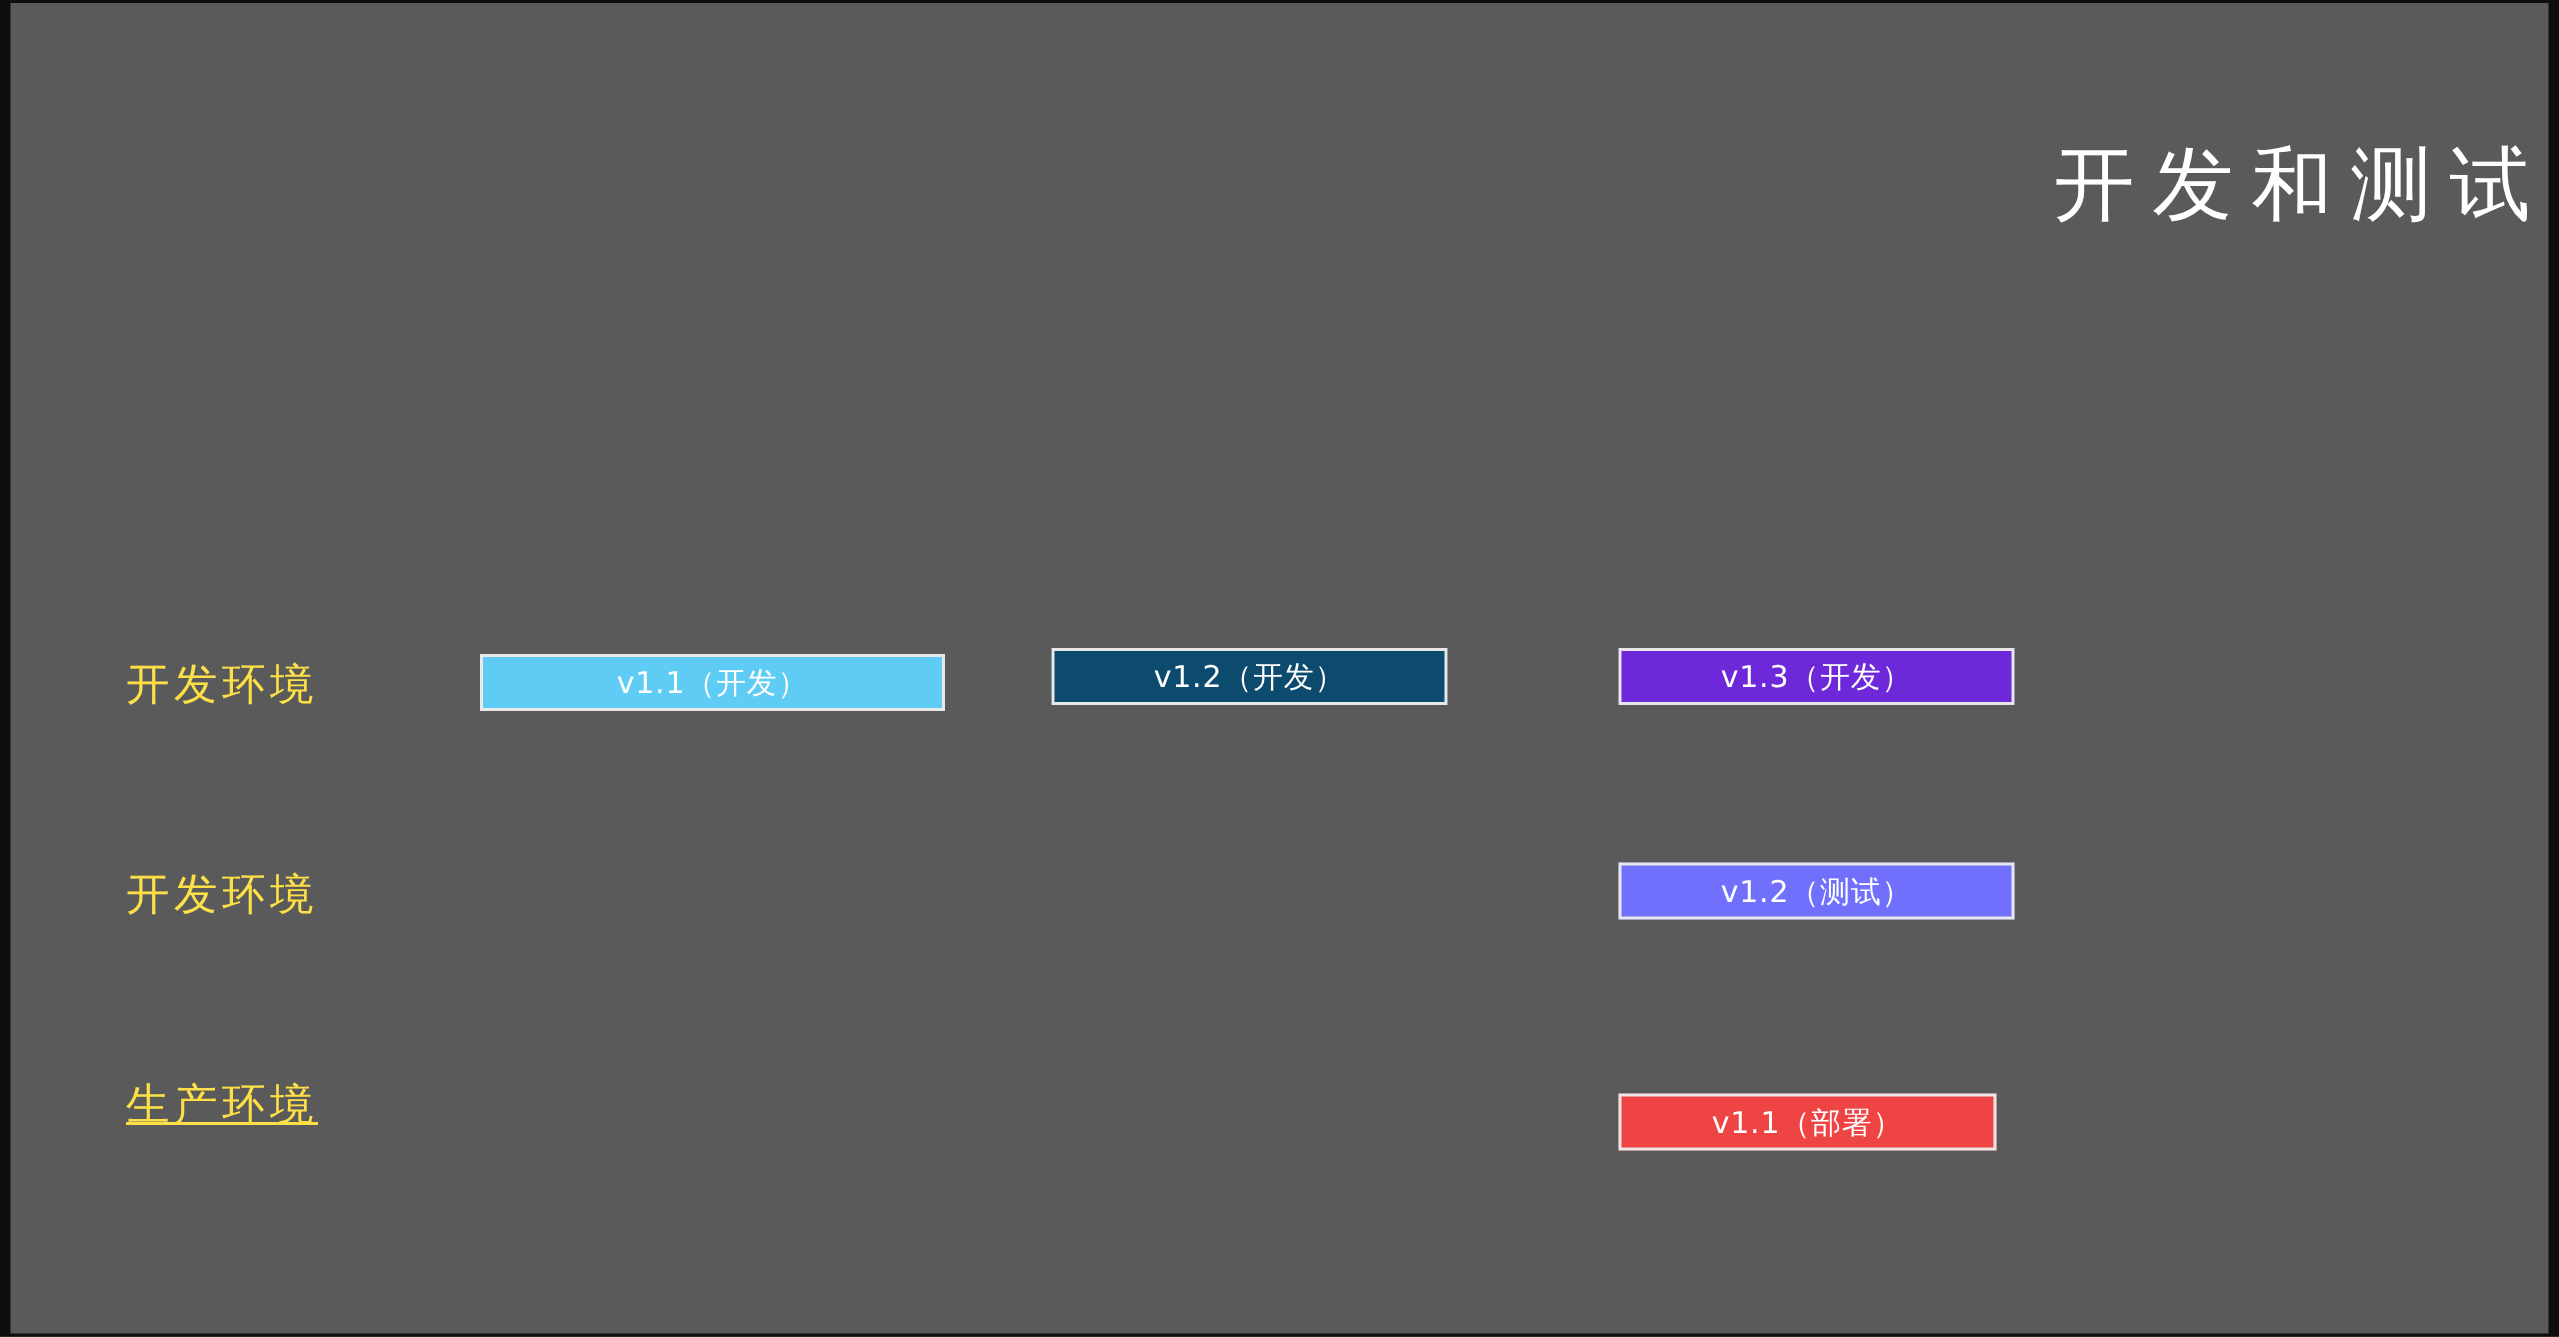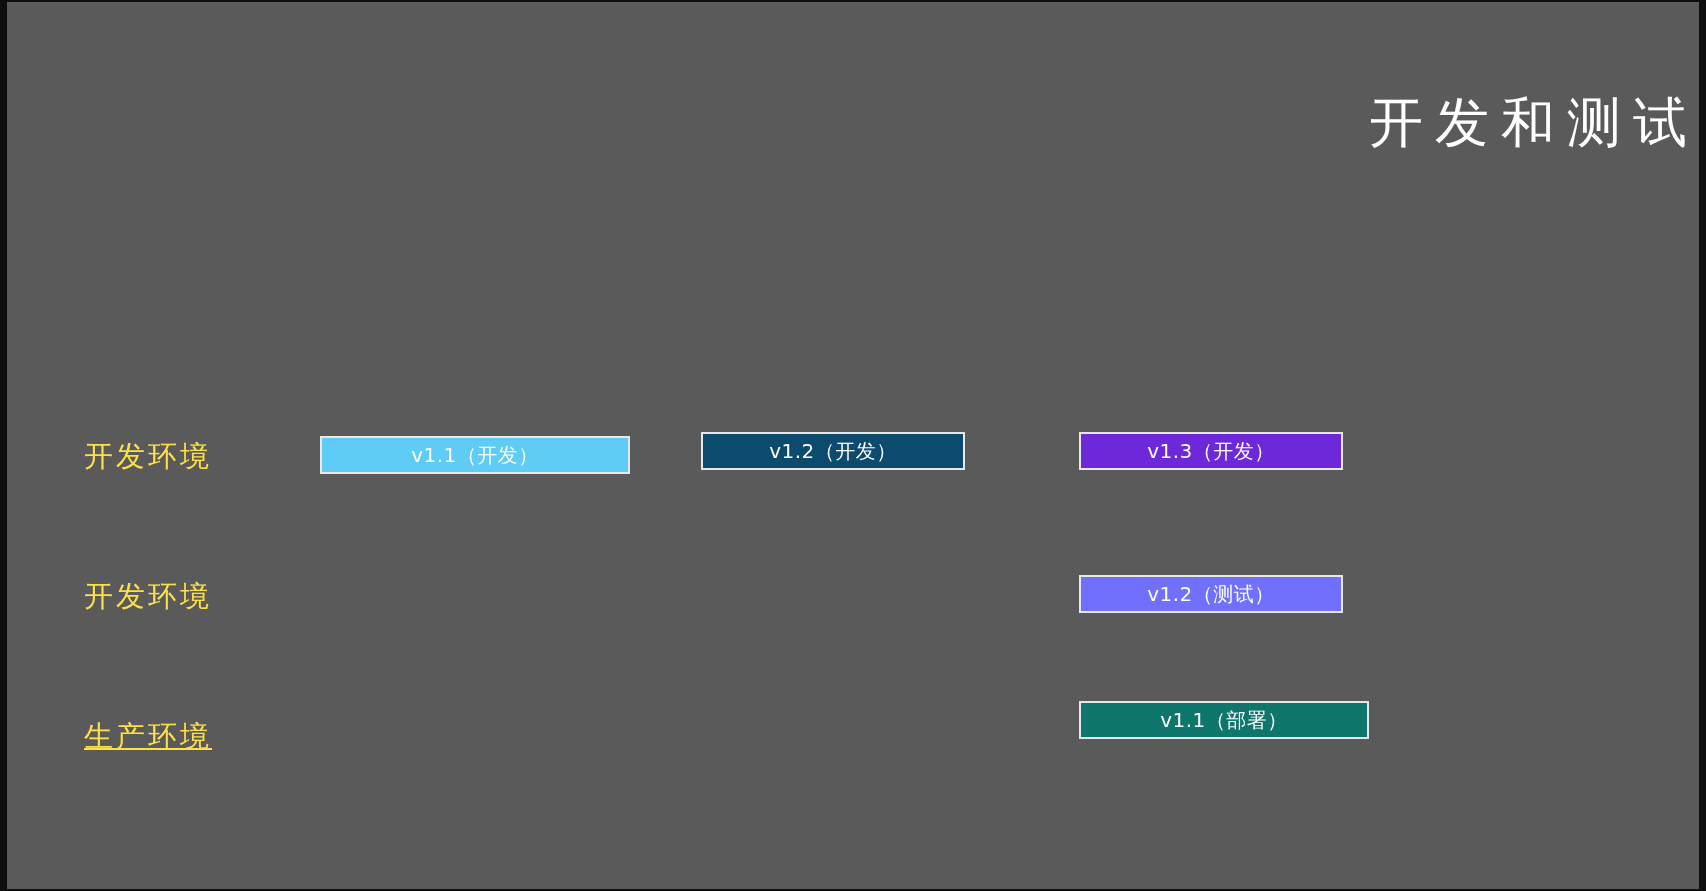--- a/index.html
+++ b/index.html
@@ -103,16 +103,16 @@
 
     <div class="row-label" style="left:77px; top:435px;">开发环境</div>
     <div class="bar" style="left:313px; top:434px; width:310px; background:#5ECCF5;">v1.1（开发）</div>
     <div class="bar" style="left:694px; top:430px; width:264px; background:#0c4a6e;">v1.2（开发）</div>
     <div class="bar" style="left:1072px; top:430px; width:264px; background:#6d28d9;">v1.3（开发）</div>
 
     <div class="row-label" style="left:77px; top:575px;">开发环境</div>
     <div class="bar" style="left:1072px; top:573px; width:264px; background:#7070FC;">v1.2（测试）</div>
 
     <div class="row-label" style="left:77px; top:715px;text-decoration:underline;">生产环境</div>
-    <div class="bar" style="left:1072px; top:699px; width:290px; background:#0f766e;">v1.1（部署）</div>
+    <div class="bar" style="left:1072px; top:727px; width:252px; background:#ef4444;">v1.1（部署）</div>
 
   </div>
 </div>
 
 </body></html>

